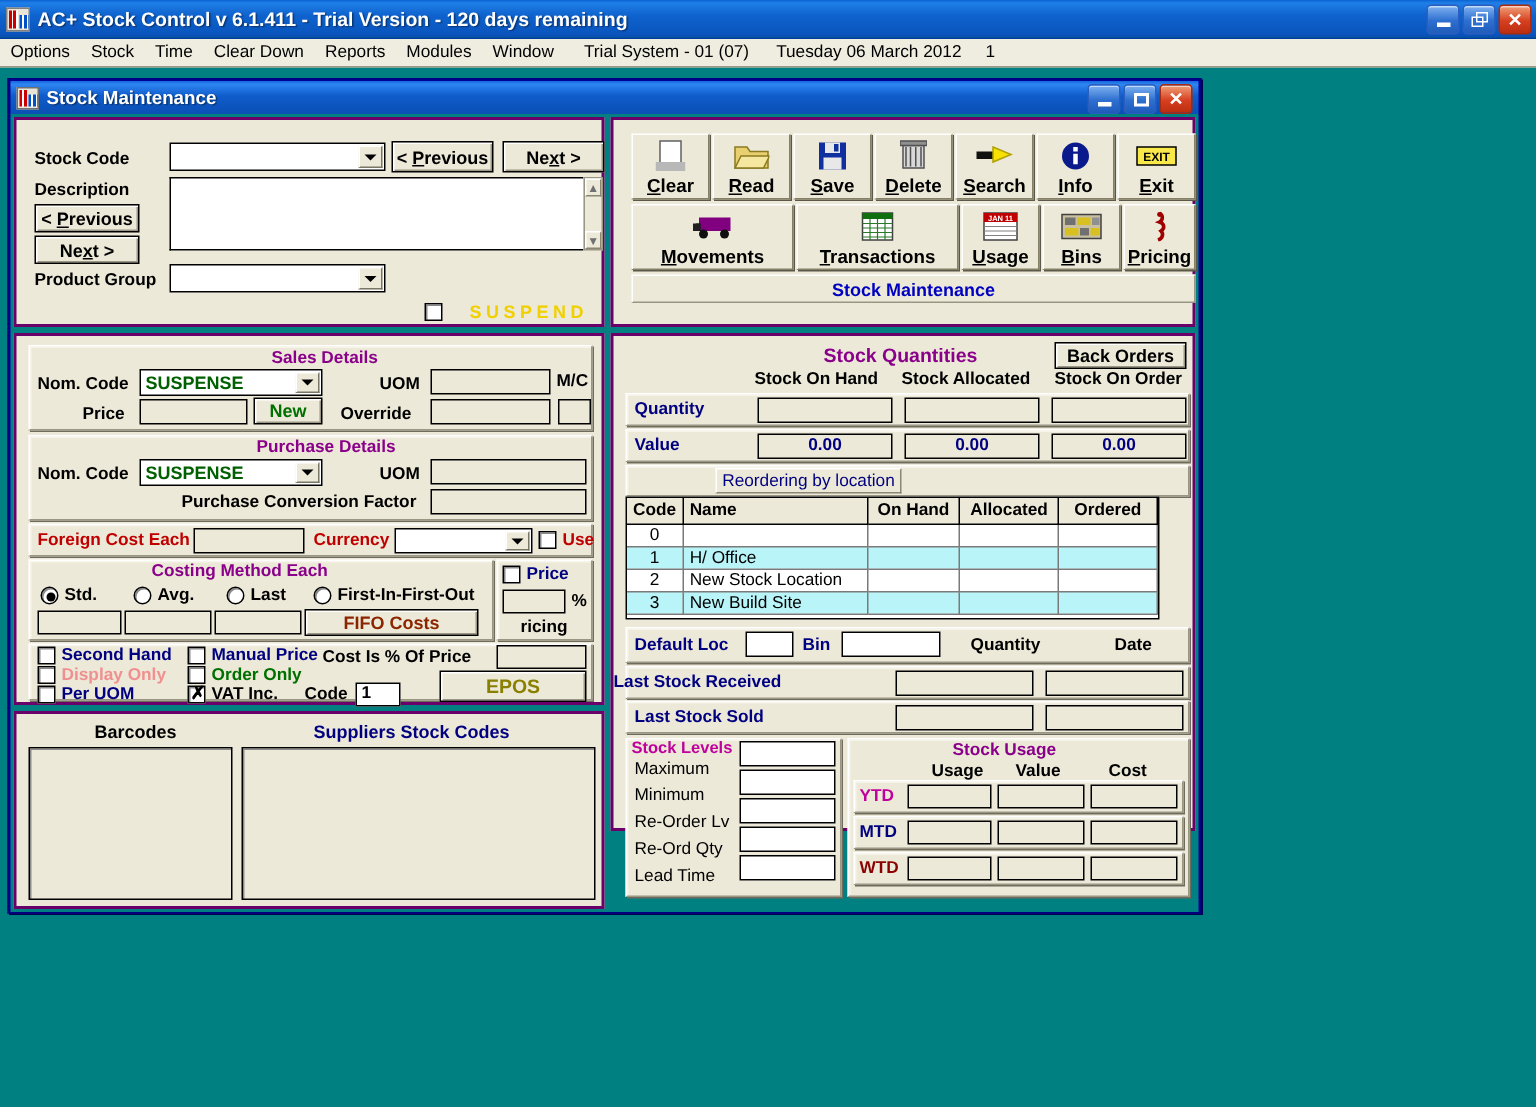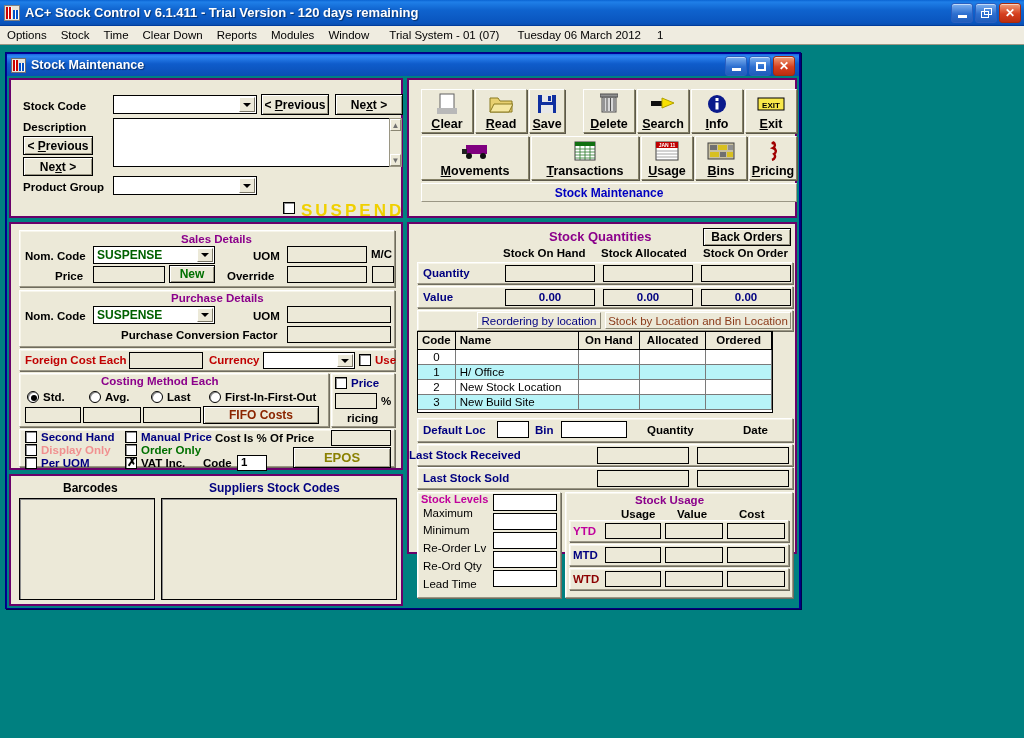--- a/index.html
+++ b/index.html
@@ -274,21 +274,21 @@
           <div class="a" style="bottom:0;">▼</div>
         </div>
 
         <div class="lbl black" style="left:12px; top:101px;">Product Group</div>
         <div class="combo" style="left:102px; top:96px; width:144px; height:19px; color:#000;">
           <span></span>
           <span class="arrow"></span>
         </div>
 
         <div class="cb" style="left:272px; top:122px;"></div>
-        <div style="position:absolute; left:290px; top:121px; color:#F0D000; font-weight:bold; font-size:17px; letter-spacing:3px;">SUSPEND</div>
+        <div style="position:absolute; left:302px; top:121px; color:#F0D000; font-weight:bold; font-size:12px; letter-spacing:3px;">SUSPEND</div>
       </div>
 
       <div class="panel" style="left:400px; top:2px; width:390px; height:140px;">
 
         <div class="tbtn" style="left:12px; top:9px; width:52px; height:44px;">
           <span class="ticon">
             <svg width="20" height="22">
                 <rect x="3" y="1" width="14" height="19" fill="#fff" stroke="#606060"></rect>
                 <rect x="0" y="15" width="20" height="6" fill="#B8B8B8"></rect>
               </svg>
@@ -297,21 +297,21 @@
         </div>
         <div class="tbtn" style="left:66px; top:9px; width:52px; height:44px;">
           <span class="ticon">
             <svg width="24" height="20">
                 <path d="M1 4h8l2 3h12v11H1z" fill="#E8D070" stroke="#8a7a20"></path>
                 <path d="M1 18l4-8h19l-4 8z" fill="#F5E7A0" stroke="#8a7a20"></path>
               </svg>
           </span>
           <span class="cap"><u>R</u>ead</span>
         </div>
-        <div class="tbtn" style="left:120px; top:9px; width:36px; height:44px;align-items:center;">
+        <div class="tbtn" style="left:120px; top:9px; width:52px; height:44px;align-items:center;">
           <span class="ticon">
             <svg width="20" height="20">
                 <rect x="1" y="1" width="18" height="18" fill="#1030A0"></rect>
                 <rect x="5" y="1" width="10" height="7" fill="#E8E8E8"></rect>
                 <rect x="11" y="2" width="3" height="5" fill="#1030A0"></rect>
                 <rect x="4" y="11" width="12" height="8" fill="#E8E8E8"></rect>
               </svg>
           </span>
           <span class="cap"><u>S</u>ave</span>
         </div>
@@ -564,21 +564,20 @@
         </div>
         <div class="fld ctr" style="left:194px; top:65px; width:90px; height:17px;">
           <span>0.00</span>
         </div>
         <div class="fld ctr" style="left:292px; top:65px; width:90px; height:17px;">
           <span>0.00</span>
         </div>
 
         <div class="gbox" style="left:8px; top:86px; width:376px; height:21px;"></div>
         <div class="tabbtn" style="left:68px; top:88px; width:124px; height:17px;">Reordering by location</div>
-        <div class="tabbtn tan" style="left:196px; top:88px; width:186px; height:17px;">Stock by Location and Bin Location</div>
 
         <div class="grid" style="left:8px; top:107px; width:356px; height:82px;">
           <table>
             <thead>
               <tr>
                 <th class="c" style="width:36px;">Code</th>
                 <th style="width:124px;">Name</th>
                 <th class="c" style="width:62px;">On Hand</th>
                 <th class="c" style="width:66px;">Allocated</th>
                 <th class="c" style="width:66px;">Ordered</th>

